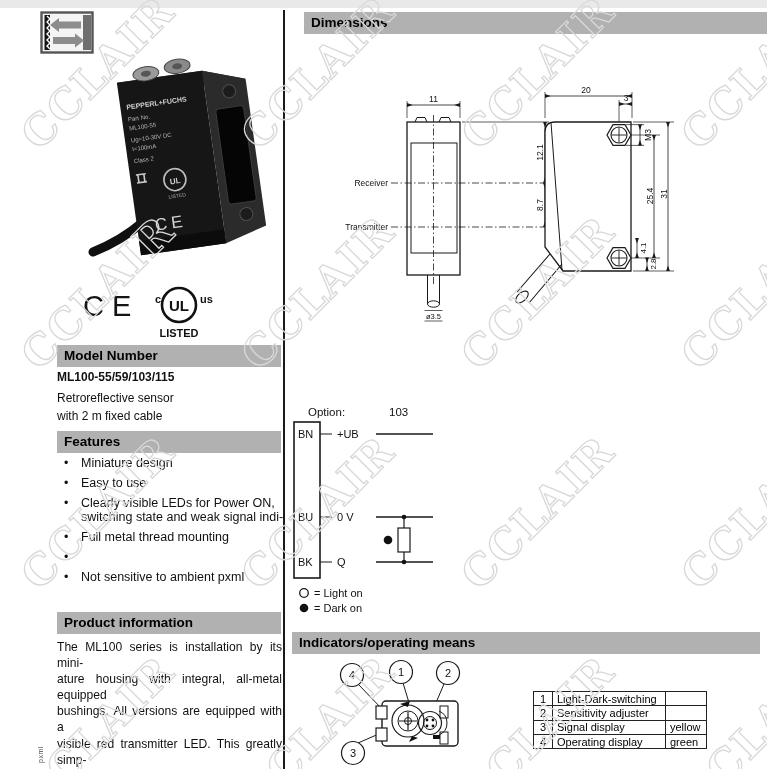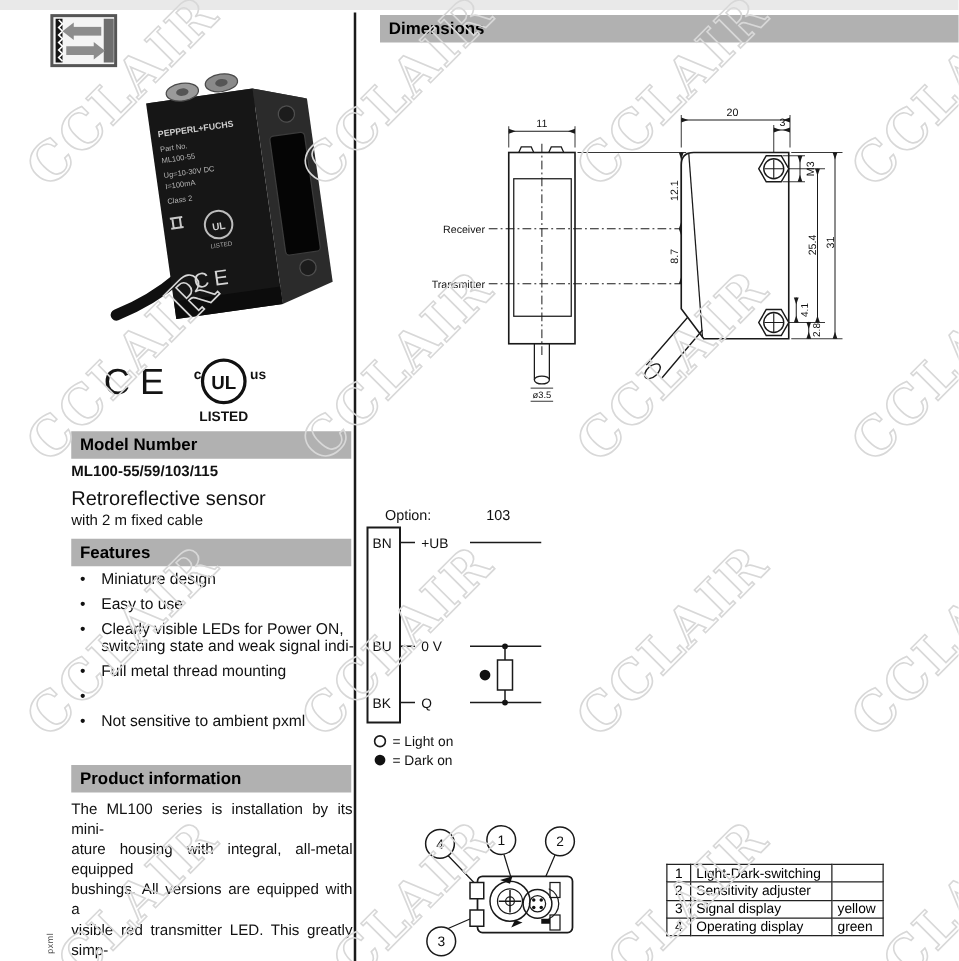--- a/index.html
+++ b/index.html
@@ -7,21 +7,21 @@
         font-family:"Liberation Sans","DejaVu Sans",sans-serif;color:#111;}
   .topband{position:absolute;left:0;top:0;width:767px;height:8px;background:#e9e9e9;}
   .divider{position:absolute;left:283px;top:10px;width:2px;height:759px;background:#1a1a1a;}
   .hdr{position:absolute;background:#b1b1b1;color:#000;font-weight:bold;font-size:13.5px;
        height:22px;line-height:22px;padding-left:7px;box-sizing:border-box;z-index:2;}
   .hdr-l{left:57px;width:224px;}
   .hdr-r{left:292px;width:468px;}
   .dashline{position:absolute;left:0;right:0;top:5px;border-top:2px dashed #fafafa;}
   .abs{position:absolute;z-index:2;}
   .model-no{left:57px;top:370px;font-weight:bold;font-size:12px;}
-  .model-type{left:57px;top:391px;font-size:16px;}
+  .model-type{left:57px;top:391px;font-size:12px;}
   .model-cable{left:57px;top:409px;font-size:12px;}
   .features{left:57px;top:457px;width:228px;font-size:12.5px;}
   .feat-item{display:flex;margin-bottom:6.5px;line-height:13.5px;}
   .feat-bullet{width:17px;padding-left:7px;flex:none;}
   .para{left:57px;top:639px;width:225px;font-size:12.1px;line-height:16.1px;}
   .para .line{text-align:justify;}
   .para .line:not(:last-child){text-align-last:justify;}
   .tbl{position:absolute;left:533px;top:691px;z-index:2;border-collapse:collapse;
        font-size:11px;color:#000;}
   .tbl td{border:1.2px solid #222;height:13.3px;padding:0 4px;white-space:nowrap;}
@@ -226,20 +226,23 @@
     <circle cx="112" cy="159" r="2.3" fill="#111" stroke="none"></circle>
     <path d="M112,114 V125 M112,149 V159" stroke-width="1.2"></path>
     <rect x="106" y="125" width="12" height="24" stroke-width="1.2" fill="#fff"></rect>
     <circle cx="96" cy="137" r="4.3" fill="#111" stroke="none"></circle>
     <circle cx="12" cy="190" r="4.3" stroke-width="1.3" fill="#fff"></circle>
     <text x="22" y="194" font-size="11" fill="#111" stroke="none">= Light on</text>
     <circle cx="12" cy="205" r="4.3" fill="#111" stroke="none"></circle>
     <text x="22" y="209" font-size="11" fill="#111" stroke="none">= Dark on</text>
   </svg>
 
+  <div class="hdr hdr-r" style="top:632px;">
+    <span>Indicators/operating means</span>
+  </div>
 
   <svg class="abs" style="left:330px;top:648px;" width="200" height="121" viewBox="0 0 200 121" fill="none" stroke="#1a1a1a">
     <path d="M28,36 L53,62 M73,35 L80,58 M114,36 L102,64 M28,95 L51,85" stroke-width="1"></path>
     <rect x="52" y="53" width="76" height="45" rx="4" stroke-width="1.4" fill="#fff"></rect>
     <rect x="46" y="58" width="11" height="13" stroke-width="1.2" fill="#fff"></rect>
     <rect x="46" y="80" width="11" height="13" stroke-width="1.2" fill="#fff"></rect>
     <rect x="110" y="58" width="8" height="12" stroke-width="1"></rect>
     <rect x="110" y="84" width="8" height="12" stroke-width="1"></rect>
     <circle cx="78" cy="73" r="16" stroke-width="1.2"></circle>
     <circle cx="78" cy="73" r="10" stroke-width="1"></circle>

